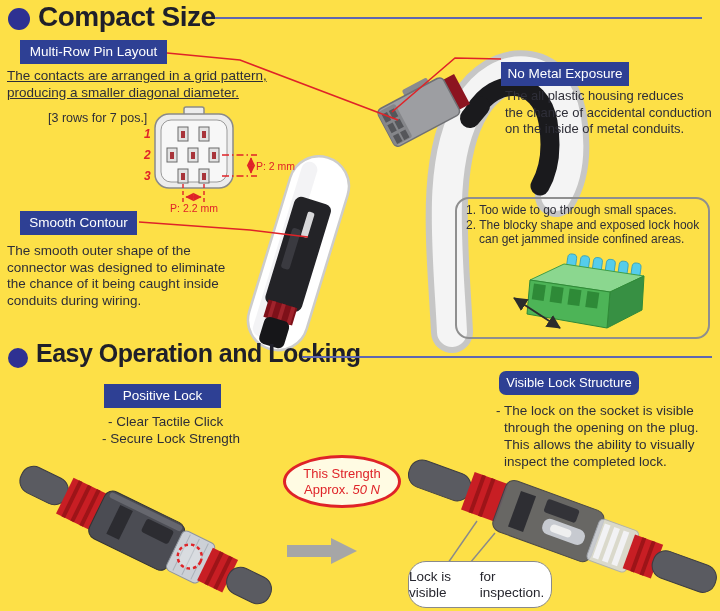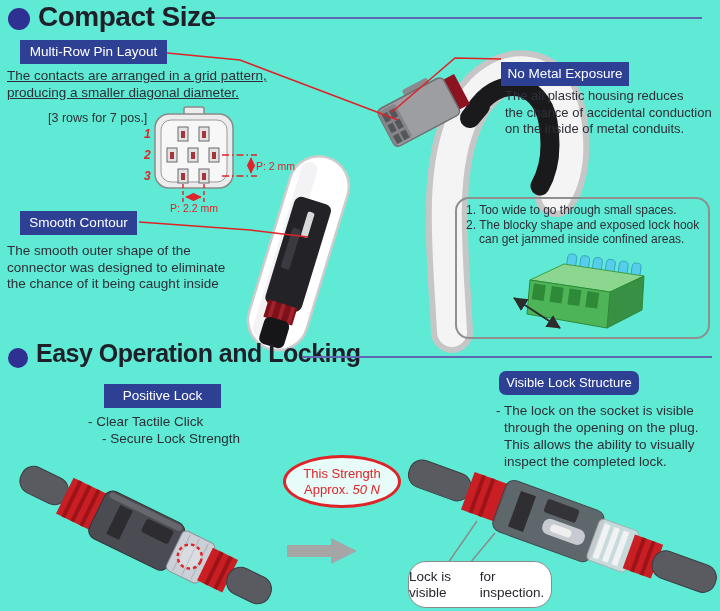--- a/index.html
+++ b/index.html
@@ -1,16 +1,16 @@
 <!DOCTYPE html>
 <html><head>
 <meta charset="utf-8">
 <style>
   html,body{margin:0;padding:0;background:#fff;}
-  .page{position:relative;width:720px;height:611px;background:#5eead4;overflow:hidden;
+  .page{position:relative;width:720px;height:611px;background:#fde047;overflow:hidden;
         font-family:"Liberation Sans",sans-serif;color:#2e2e38;}
   .abs{position:absolute;}
   .layer{z-index:2;}
   svg.art{position:absolute;left:0;top:0;z-index:1;}
   .sec-dot{border-radius:50%;background:#2e3192;}
   .sec-title{font-weight:bold;color:#1f1f2a;letter-spacing:-0.5px;white-space:nowrap;}
   .rule{background:#5f67b0;height:2px;}
   .badge{background:#2e4094;color:#ffffff;text-align:center;height:24px;line-height:24px;
          font-size:13.5px;white-space:nowrap;}
   .bodytext{font-size:13.5px;line-height:16.5px;color:#2e2e38;white-space:nowrap;}
@@ -209,36 +209,37 @@
     <span class="ln">The all plastic housing reduces</span>
     <span class="ln">the chance of accidental conduction</span>
     <span class="ln">on the inside of metal conduits.</span>
   </div>
 
   <div class="abs layer badge" style="left:20px;top:211px;width:117px;">Smooth Contour</div>
   <div class="abs layer bodytext" style="left:7px;top:243px;">
     <span class="ln">The smooth outer shape of the</span>
     <span class="ln">connector was designed to eliminate</span>
     <span class="ln">the chance of it being caught inside</span>
+    <span class="ln">conduits during wiring.</span>
   </div>
 
   <div class="abs layer convbox" style="left:455px;top:197px;width:251px;height:138px;">
     <div style="margin:4px 0 0 9px;">
       <div class="convitem">1. Too wide to go through small spaces.</div>
       <div class="convitem">2. The blocky shape and exposed lock hook</div>
       <div class="convitem indent">can get jammed inside confined areas.</div>
     </div>
   </div>
 
   <div class="abs layer sec-dot" style="left:8px;top:348px;width:20px;height:20px;"></div>
   <div class="abs layer sec-title" style="left:36px;top:339px;font-size:25px;">Easy Operation and Locking</div>
   <div class="abs layer rule" style="left:302px;top:356px;width:410px;"></div>
 
   <div class="abs layer badge" style="left:104px;top:384px;width:117px;">Positive Lock</div>
-  <div class="abs layer bodytext" style="left:88px;top:414px;">- Clear Tactile Click</div>
+  <div class="abs layer bodytext" style="left:108px;top:414px;">- Clear Tactile Click</div>
   <div class="abs layer bodytext" style="left:102px;top:431px;">- Secure Lock Strength</div>
 
   <div class="abs layer lockoval" style="left:283px;top:455px;width:112px;height:47px;">
     <span>This Strength</span>
     <span>
       <span>Approx.</span>
       <i>50 N</i>
     </span>
   </div>
 

